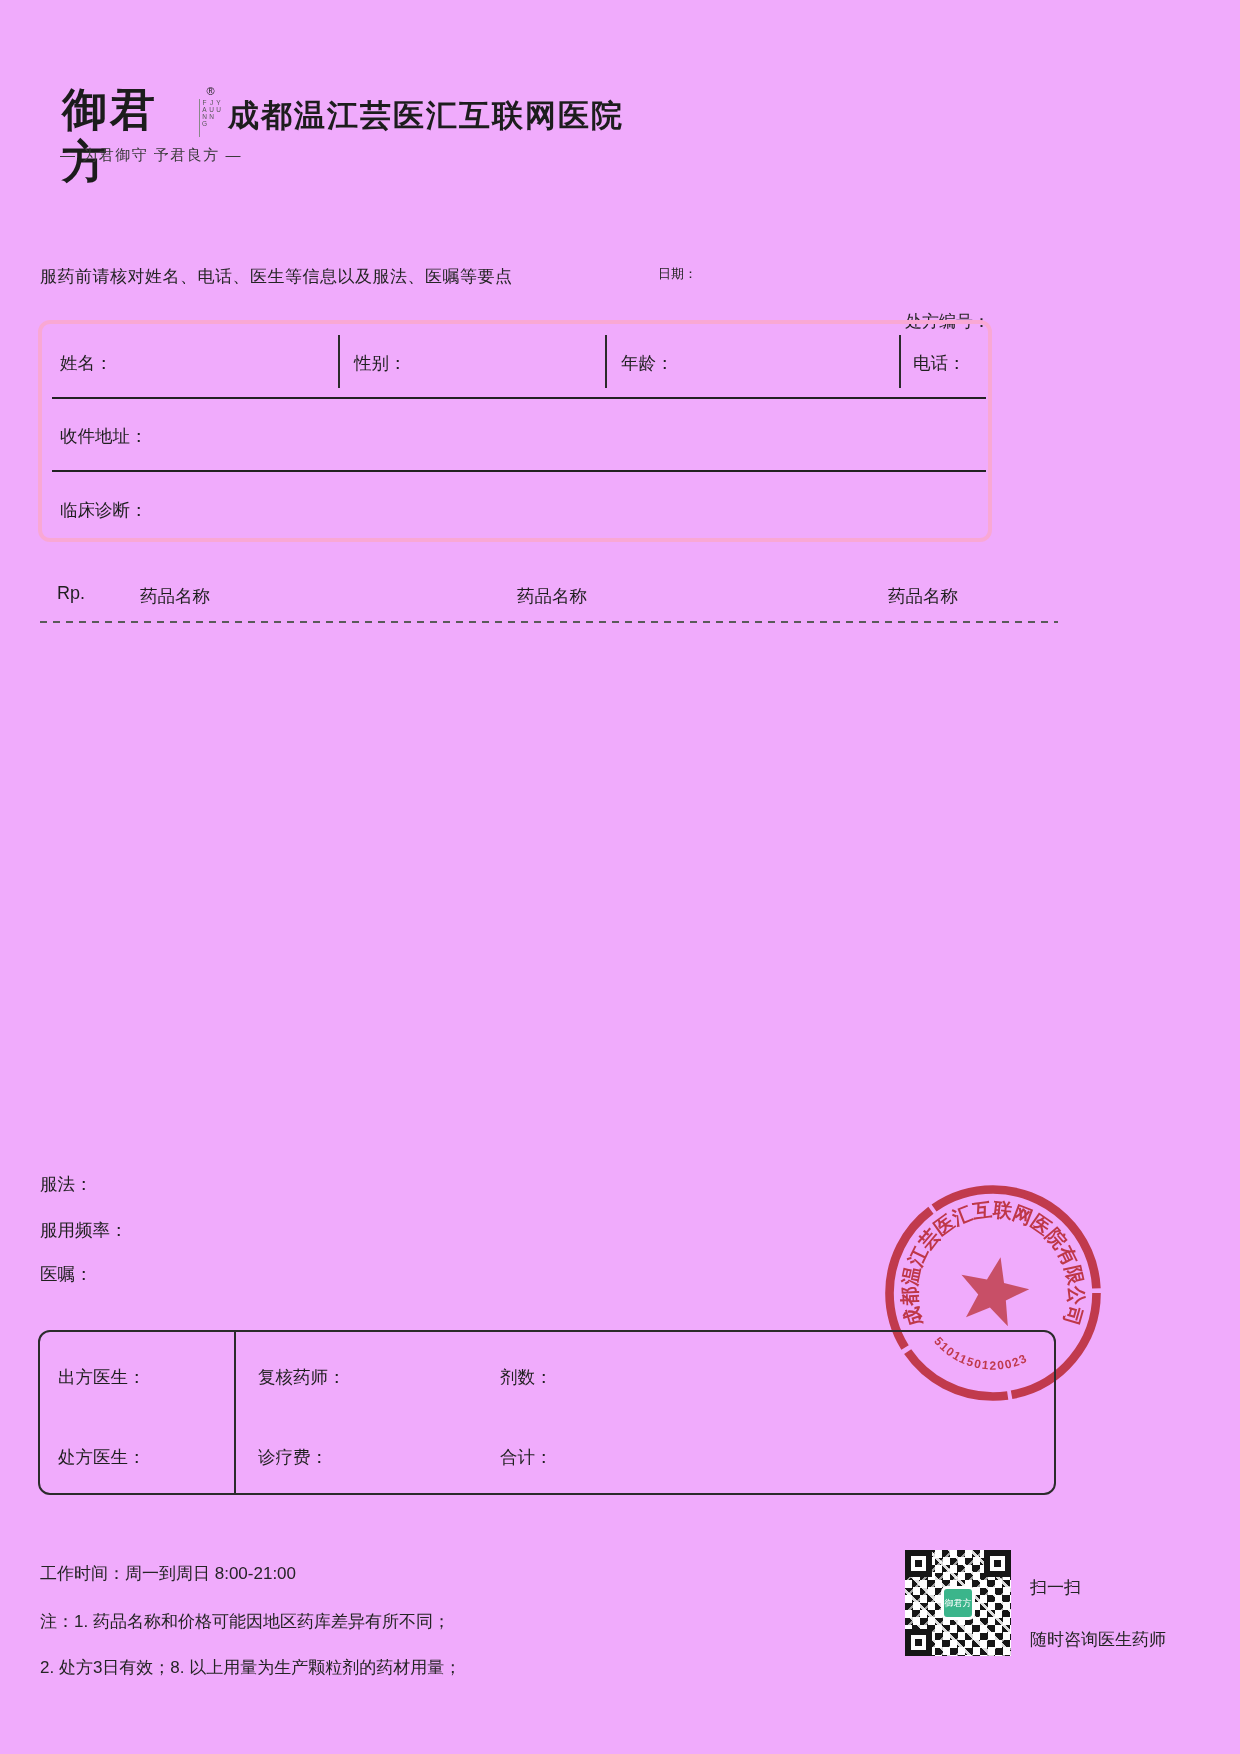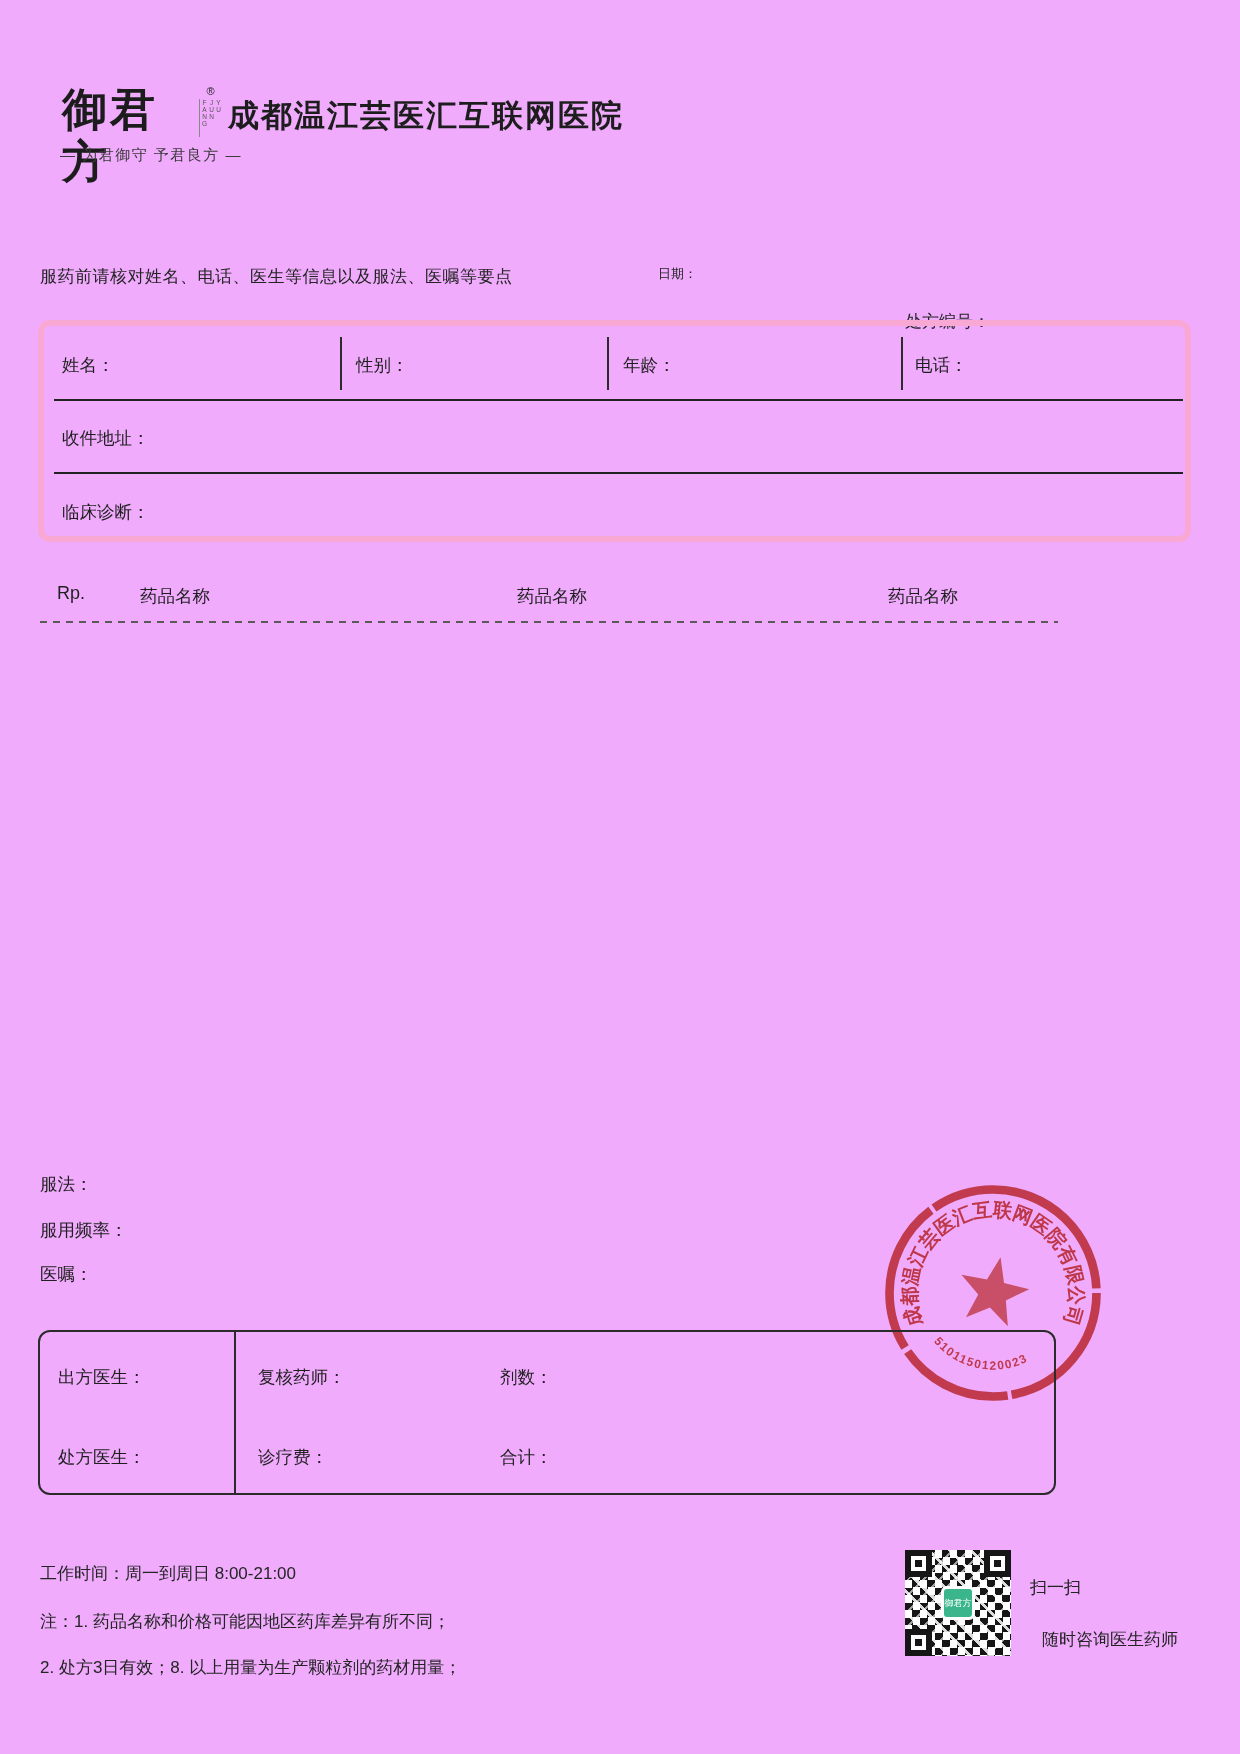--- a/index.html
+++ b/index.html
@@ -18,21 +18,21 @@
              letter-spacing:0;margin-top:2px;border-left:1px solid #888;padding-left:1px;height:38px;overflow:hidden;}
   .tagline{left:60px;top:146px;width:160px;text-align:center;font-size:15px;letter-spacing:1.5px;color:#3a3a3a;white-space:nowrap;}
   .hospital-title{left:228px;top:95px;font-size:31px;font-weight:800;letter-spacing:2px;color:#1d1d1d;}
 
   
   .notice{left:40px;top:265px;font-size:17px;color:#242424;letter-spacing:0.5px;}
   .date-label{left:658px;top:265px;font-size:13px;color:#242424;}
   .rxno-label{left:905px;top:265px;font-size:17px;color:#242424;margin-top:45px;}
 
   
-  .patient-box{left:38px;top:320px;width:1153px;height:222px;border:6px solid #f9a8d4;border-radius:12px;box-sizing:border-box;}
+  .patient-box{left:38px;top:320px;width:954px;height:222px;border:4px solid #f9a8d4;border-radius:12px;box-sizing:border-box;}
   .pb-label{position:absolute;font-size:17.5px;color:#1f1f1f;}
   .vdiv{position:absolute;top:11px;height:53px;width:2px;background:#2b2b2b;}
   .hsep{position:absolute;left:10px;right:2px;height:2px;background:#222;}
 
   
   .rp-label{left:57px;top:583px;font-size:18px;color:#1f1f1f;}
   .drug-col1{left:140px;top:584px;font-size:17.5px;color:#1f1f1f;}
   .drug-col2{left:517px;top:584px;font-size:17.5px;color:#1f1f1f;}
   .drug-col3{left:888px;top:584px;font-size:17.5px;color:#1f1f1f;}
   .dashed-sep{left:40px;top:621px;width:1018px;height:2px;
@@ -62,21 +62,21 @@
         repeating-linear-gradient(135deg,rgba(255,255,255,.6) 0 2px,transparent 2px 11px),
         conic-gradient(#161616 0 25%,#fff 0 50%,#161616 0 75%,#fff 0);
       background-size:100% 100%,100% 100%,15px 15px;}
   .qr-finder{position:absolute;width:27px;height:27px;border:6px solid #161616;background:#fff;box-sizing:border-box;}
   .qr-finder::after{content:"";position:absolute;left:4px;top:4px;width:7px;height:7px;background:#161616;}
   .qf-tl{left:0;top:0;} .qf-tr{right:0;top:0;} .qf-bl{left:0;bottom:0;}
   .qr-badge{position:absolute;left:50%;top:50%;transform:translate(-50%,-50%);width:34px;height:34px;
       background:#3bb58b;border:3px solid #fff;border-radius:6px;color:#fff;font-size:9px;
       display:flex;align-items:center;justify-content:center;box-sizing:border-box;}
   .qr-scan{left:1030px;top:1576px;font-size:17px;color:#242424;}
-  .qr-caption{left:1030px;top:1628px;font-size:17px;color:#242424;margin-left:12px;}
+  .qr-caption{left:1030px;top:1628px;font-size:17px;color:#242424;}
 </style>
 </head>
 <body>
 
 <div class="page">
 
   <div class="abs logo-wrap">
     <div class="logo-row">
       <span class="logo-text">御君方</span>
       <span class="logo-side">

